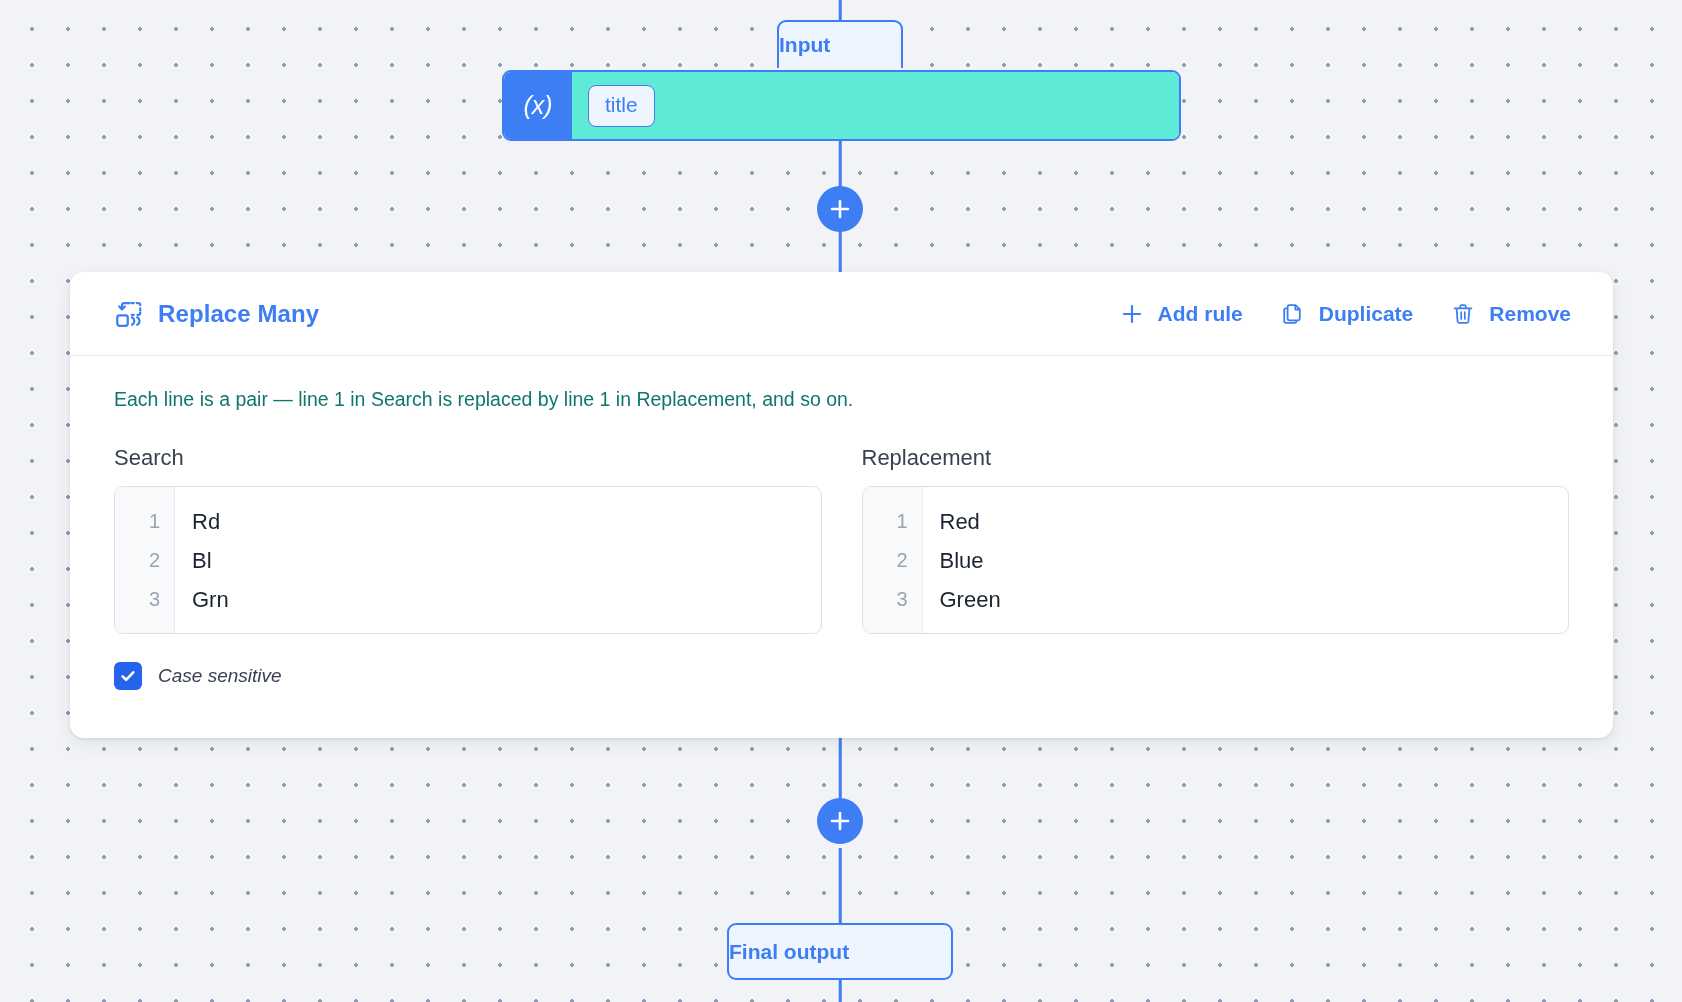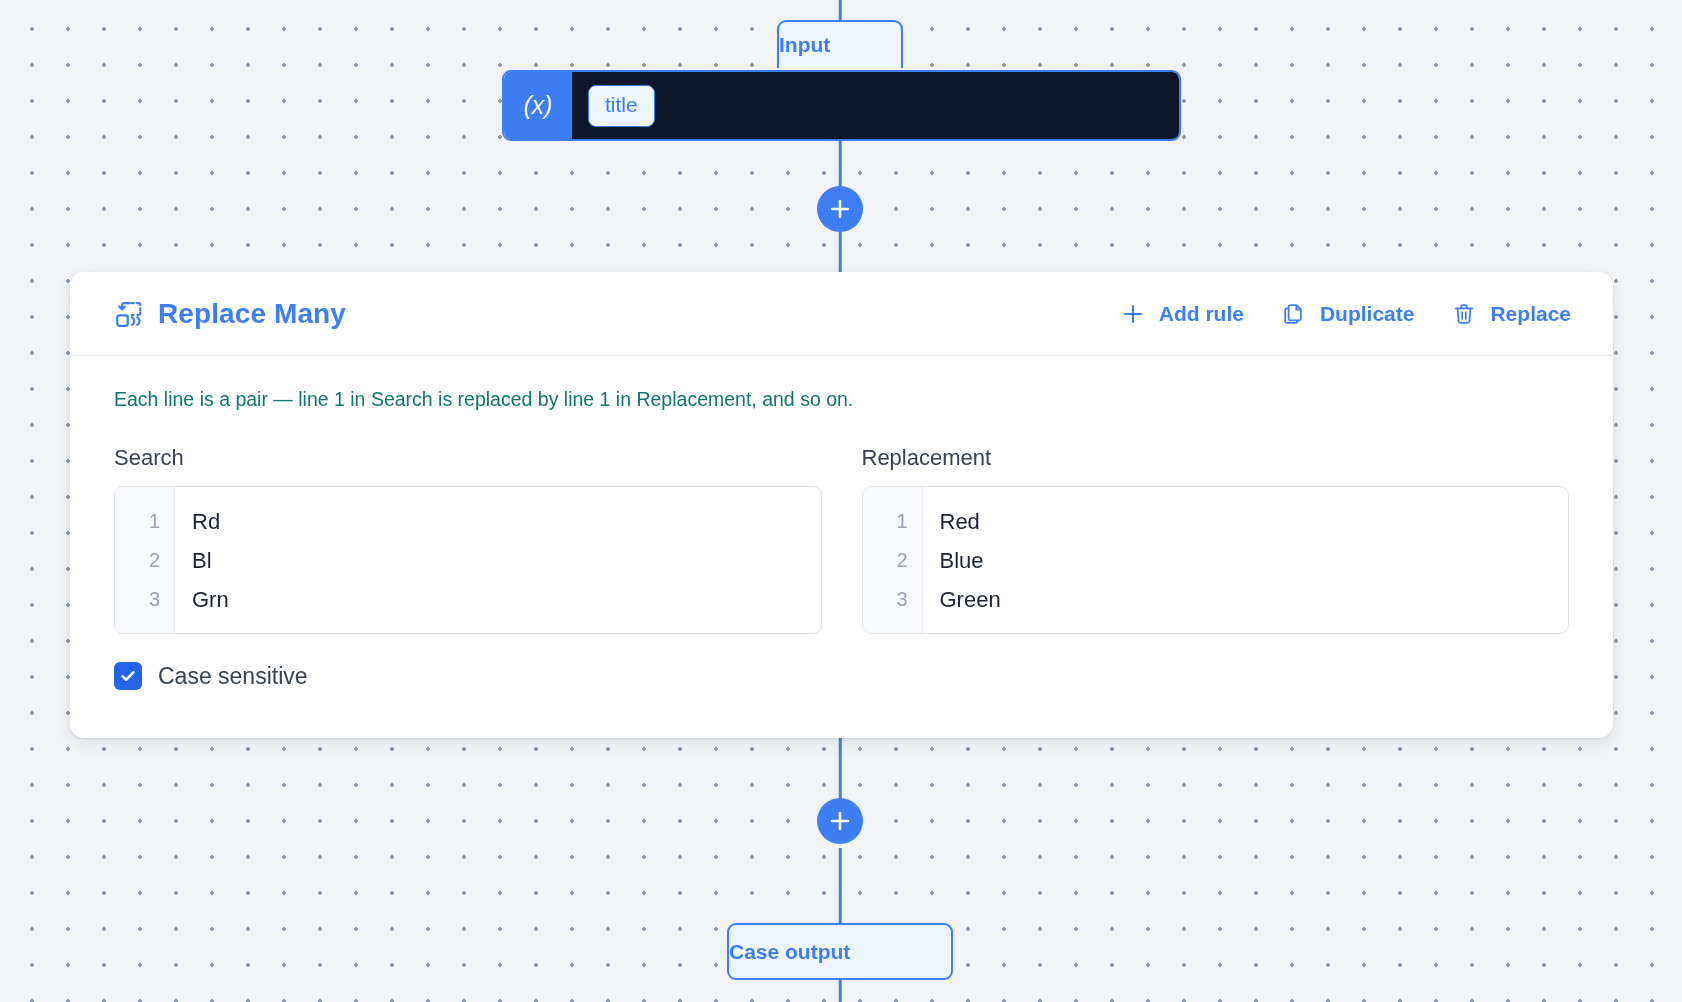--- a/index.html
+++ b/index.html
@@ -92,21 +92,21 @@
     display: flex;
     align-items: center;
     justify-content: center;
     flex: none;
   }
   #var-field {
     flex: 1 1 auto;
     display: flex;
     align-items: center;
     padding-left: 16px;
-    background: #0f172a;
+    background: #5eead4;
   }
   #var-chip {
     background: #eff5ff;
     border: 1.6px solid #3d7ef5;
     color: #3d7ef5;
     font-size: 21px;
     border-radius: 8px;
     padding: 7px 16px 9px;
   }
 
@@ -152,21 +152,21 @@
     padding: 0 42px 0 44px;
     box-sizing: border-box;
   }
   #card-title {
     display: flex;
     align-items: center;
     gap: 14px;
     color: #3d7ef5;
   }
   #card-title .title-text {
-    font-size: 28px;
+    font-size: 24px;
     font-weight: bold;
     letter-spacing: .1px;
   }
   #header-actions {
     display: flex;
     align-items: center;
     gap: 38px;
   }
   .hdr-action {
     display: flex;
@@ -246,22 +246,23 @@
     height: 28px;
     border-radius: 6px;
     background: #2563eb;
     display: flex;
     align-items: center;
     justify-content: center;
     flex: none;
     cursor: pointer;
   }
   #case-label {
-    font-size: 23px;
+    font-size: 19px;
     color: #374151;
+    font-style: italic;
   }
 </style>
 </head>
 <body>
 
 <div id="canvas"></div>
 
 <div class="connector" id="conn-top"></div>
 <div class="connector" id="conn-input-a"></div>
 <div class="connector" id="conn-input-b"></div>
@@ -321,21 +322,21 @@
         <span>Duplicate</span>
       </button>
 
       <button class="hdr-action">
         <svg width="24" height="24" viewBox="0 0 24 24" fill="none" aria-hidden="true">
           <path d="M3.6 6.3 H20.4" stroke="#3d7ef5" stroke-width="1.8" stroke-linecap="round"></path>
           <path d="M9.2 6.1 V4.6 a1.4 1.4 0 0 1 1.4 -1.4 h2.8 a1.4 1.4 0 0 1 1.4 1.4 v1.5" stroke="#3d7ef5" stroke-width="1.8" stroke-linejoin="round"></path>
           <path d="M5.6 6.4 l1 13.1 a1.5 1.5 0 0 0 1.5 1.3 h7.8 a1.5 1.5 0 0 0 1.5 -1.3 l1 -13.1" stroke="#3d7ef5" stroke-width="1.8" stroke-linejoin="round"></path>
           <path d="M10.2 10 v7 M13.8 10 v7" stroke="#3d7ef5" stroke-width="1.7" stroke-linecap="round"></path>
         </svg>
-        <span>Replace</span>
+        <span>Remove</span>
       </button>
 
     </div>
   </div>
 
   <div id="card-body">
 
     <p id="hint-text">Each line is a pair — line 1 in Search is replaced by line 1 in Replacement, and so on.</p>
 
     <div id="columns">
@@ -386,14 +387,14 @@
   </div>
 </div>
 
 <div class="plus-btn" id="plus-bot">
   <svg width="22" height="22" viewBox="0 0 22 22" aria-hidden="true">
     <path d="M11 3 V19 M3 11 H19" stroke="#ffffff" stroke-width="2.6" stroke-linecap="round"></path>
   </svg>
 </div>
 
 <div class="flow-node" id="node-final">
-  <span>Case output</span>
+  <span>Final output</span>
 </div>
 
 </body></html>

